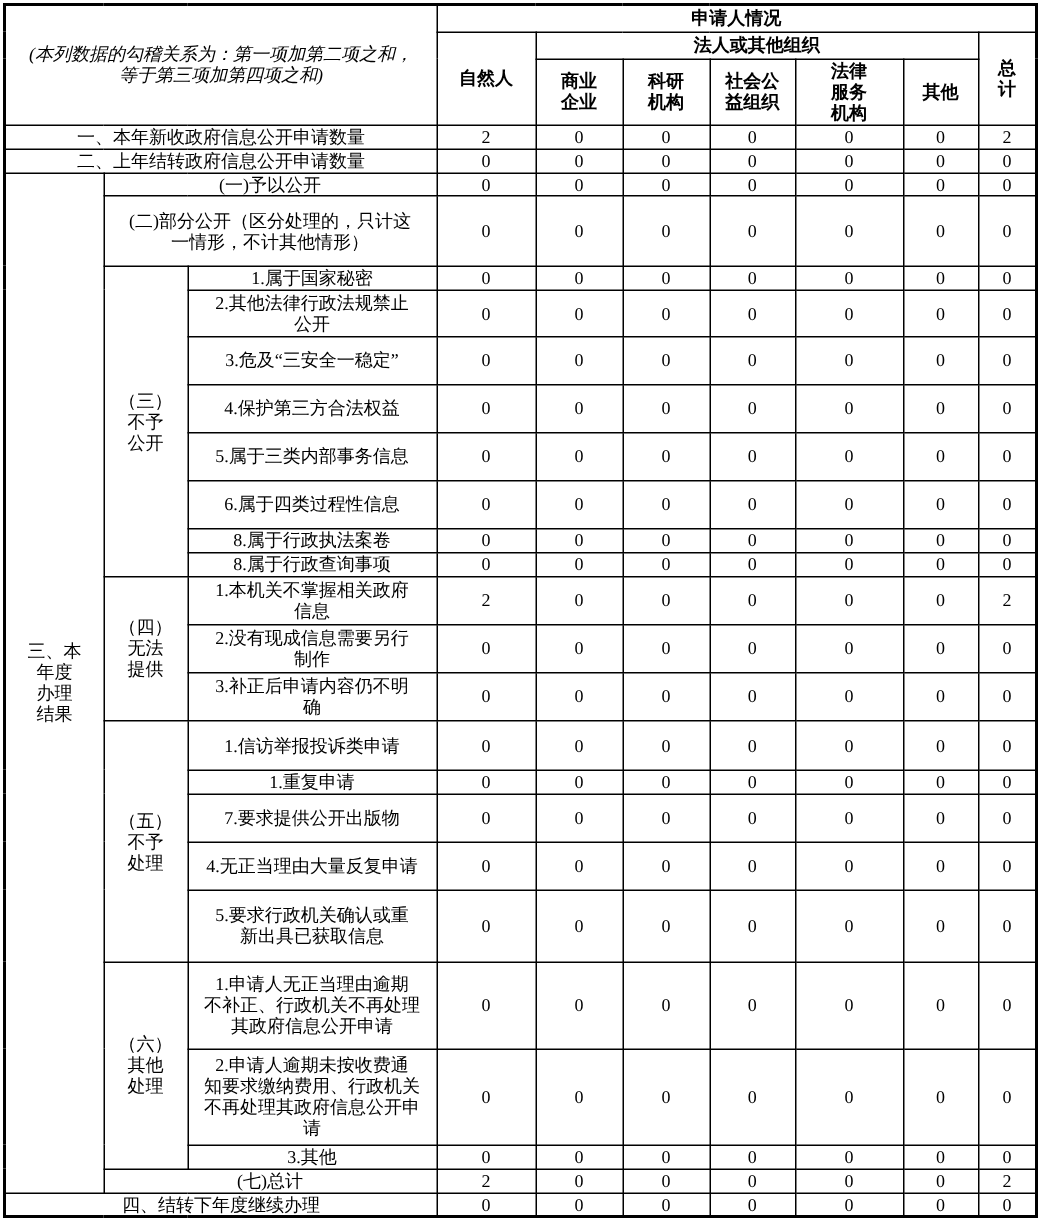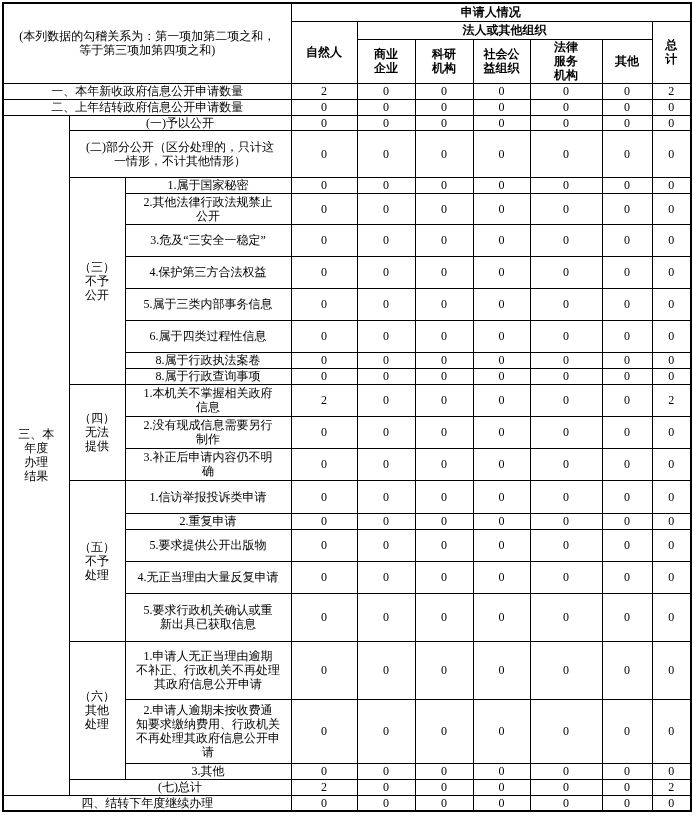--- a/index.html
+++ b/index.html
@@ -31,21 +31,21 @@
     font-size: 12px;
     line-height: 14px;
     overflow: hidden;
   }
   table.report {
     border: 2px solid #000000;
   }
   .pre { white-space: pre-line; }
   .h18 { height: 18px; }
   .h44 { height: 44px; }
-  .corner { font-size: 12px; }
+  .corner { font-size: 12px; font-style: italic; }
   .hdr { font-size: 12px; font-weight: bold; }
   .val { font-size: 12px; }
   .sec { font-size: 12px; }
   .grp { font-size: 12px; }
   .lab { font-size: 12px; }
 </style>
 </head>
 <body>
 
 <div class="page">
@@ -260,31 +260,31 @@
           <td class="lab pre">1.信访举报投诉类申请</td>
           <td class="val">0</td>
           <td class="val">0</td>
           <td class="val">0</td>
           <td class="val">0</td>
           <td class="val">0</td>
           <td class="val">0</td>
           <td class="val">0</td>
         </tr>
         <tr style="height: 16px;">
-          <td class="lab pre">2.重复申请</td>
-          <td class="val">0</td>
-          <td class="val">0</td>
-          <td class="val">0</td>
-          <td class="val">0</td>
-          <td class="val">0</td>
-          <td class="val">0</td>
-          <td class="val">0</td>
-        </tr>
-        <tr style="height: 32px;">
-          <td class="lab pre">5.要求提供公开出版物</td>
+          <td class="lab pre">1.重复申请</td>
+          <td class="val">0</td>
+          <td class="val">0</td>
+          <td class="val">0</td>
+          <td class="val">0</td>
+          <td class="val">0</td>
+          <td class="val">0</td>
+          <td class="val">0</td>
+        </tr>
+        <tr style="height: 32px;">
+          <td class="lab pre">7.要求提供公开出版物</td>
           <td class="val">0</td>
           <td class="val">0</td>
           <td class="val">0</td>
           <td class="val">0</td>
           <td class="val">0</td>
           <td class="val">0</td>
           <td class="val">0</td>
         </tr>
         <tr style="height: 32px;">
           <td class="lab pre">4.无正当理由大量反复申请</td>

